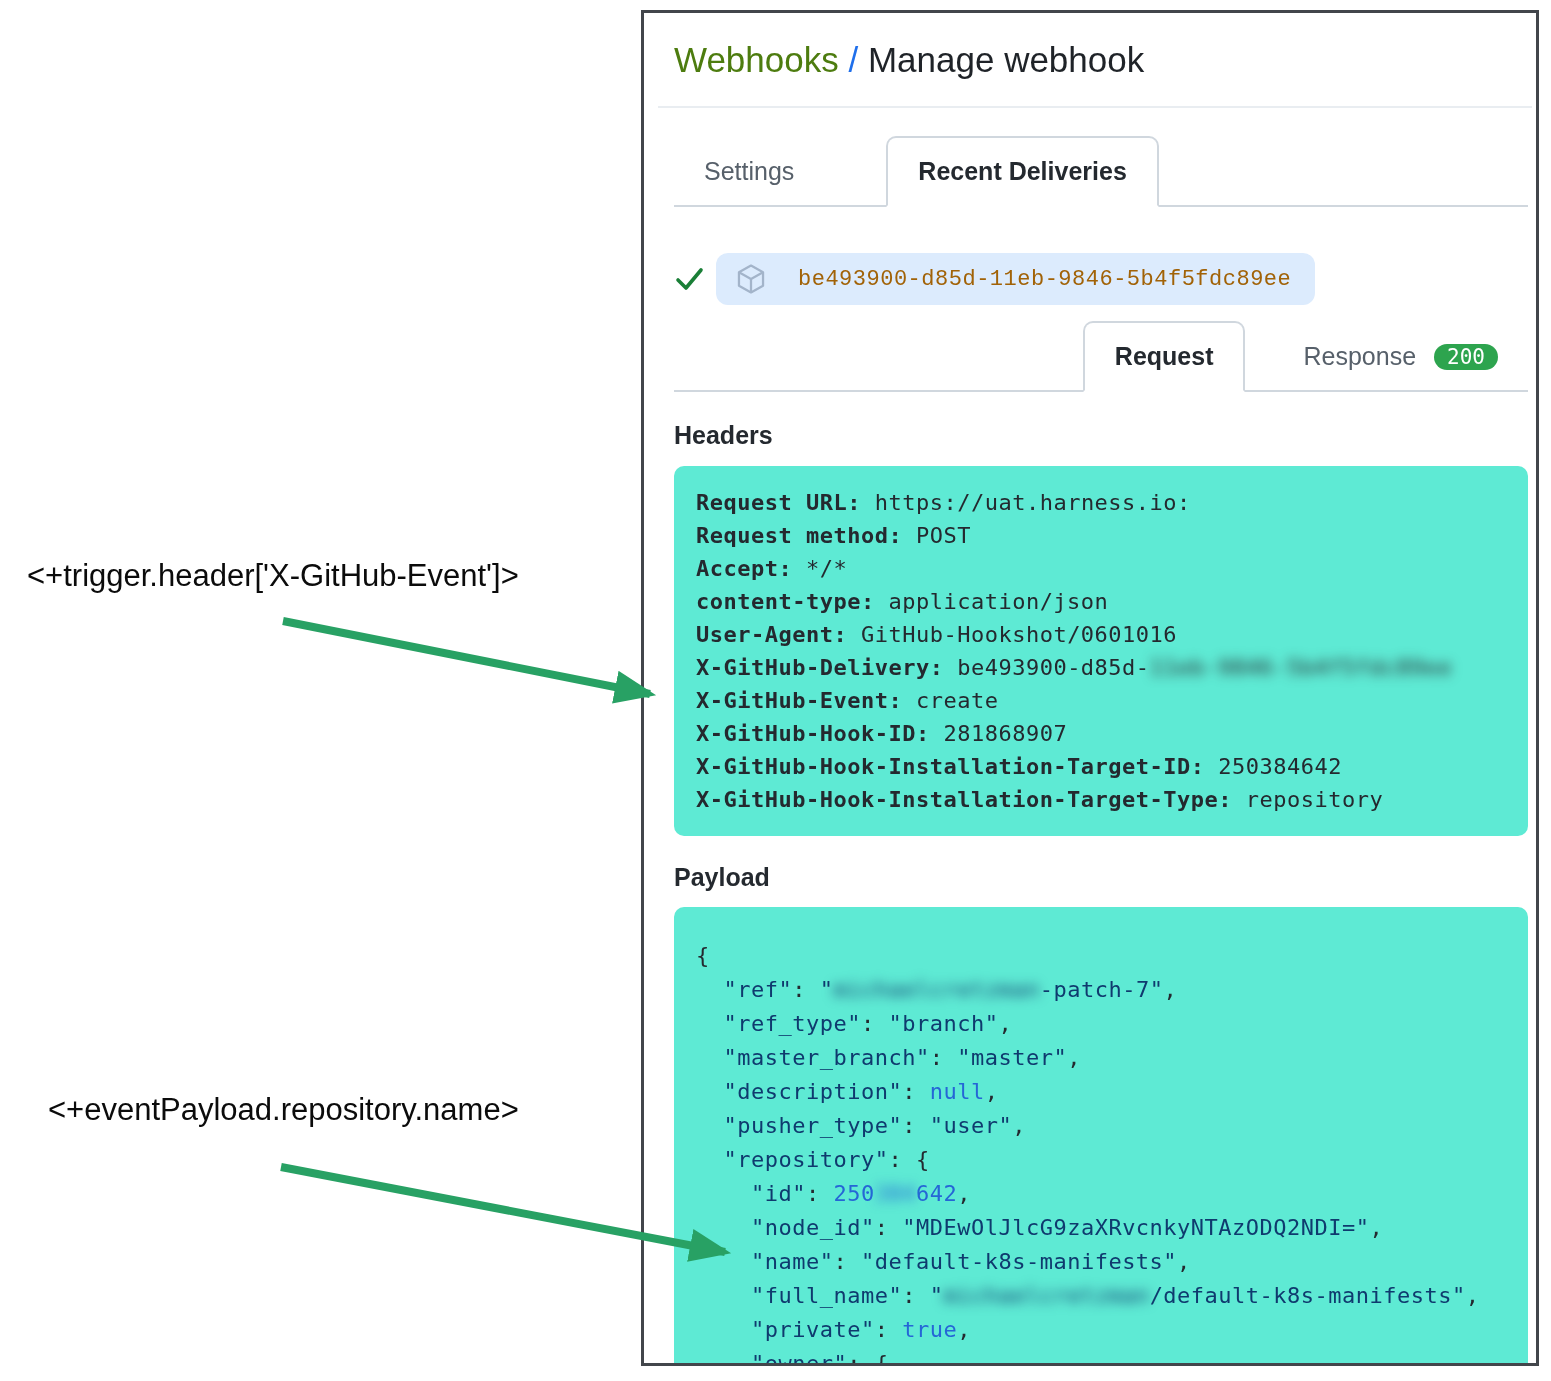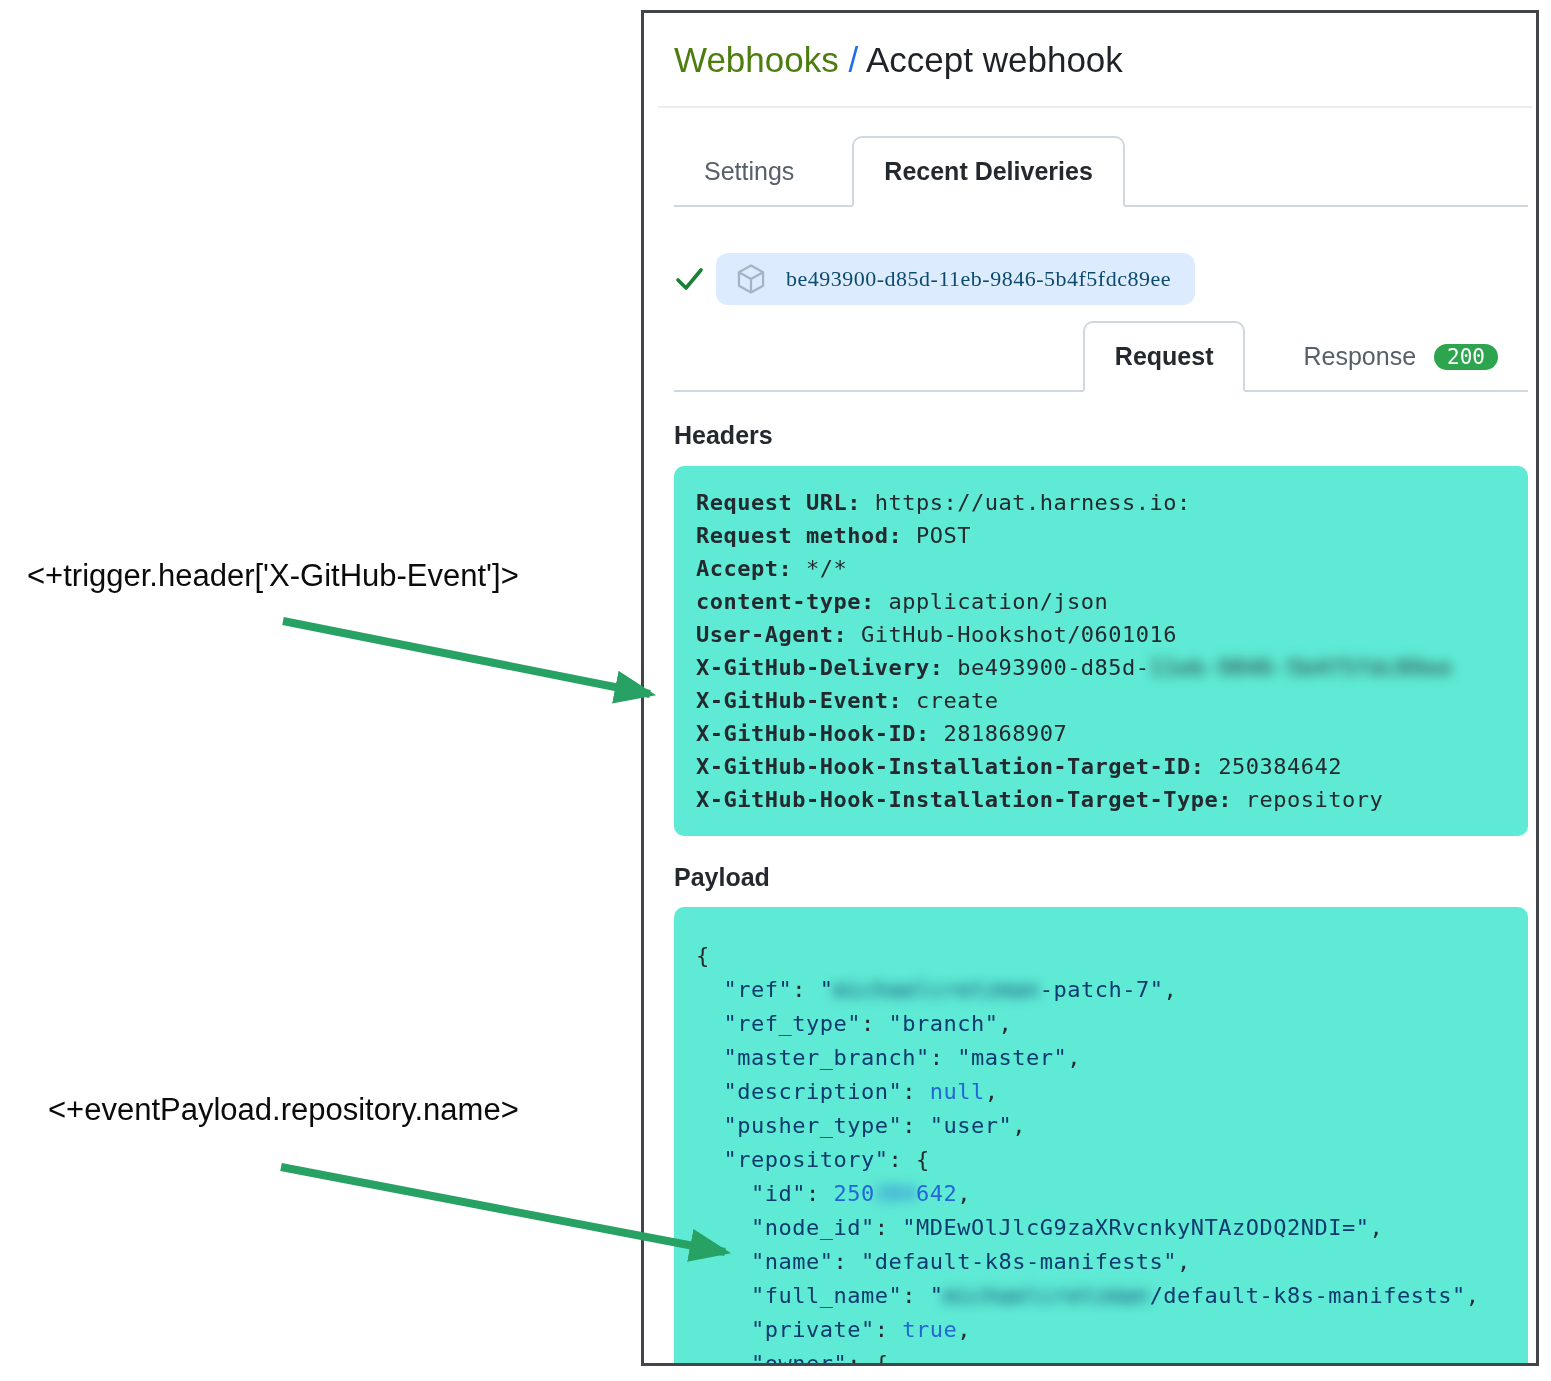--- a/index.html
+++ b/index.html
@@ -31,39 +31,39 @@
   
   .tabnav{display:flex;align-items:flex-end;border-bottom:2px solid #d0d7de;gap:28px;}
   .tabnav1{margin-top:28px;}
   .tabnav2{margin-top:16px;justify-content:flex-end;}
   .tab{
     font-size:25px;line-height:27px;padding:20px 30px;color:#57606a;cursor:pointer;
     white-space:nowrap;
   }
   .tab.active{
     background:#fff;border:2px solid #d0d7de;border-bottom:2px solid #fff;
-    margin-bottom:-2px;border-radius:10px 10px 0 0;color:#24292f;font-weight:700;
+    margin-bottom:-2px;border-radius:10px 10px 0 0;color:#24292f;font-weight:700;margin-left:34px;
   }
   .tab .badge{
     display:inline-block;background:#2da44e;color:#fff;
     font-family:"DejaVu Sans Mono",monospace;font-size:21px;line-height:24px;
     padding:1px 13px;border-radius:14px;margin-left:18px;vertical-align:1px;
   }
 
   
   .delivery-row{margin-top:46px;display:flex;align-items:center;}
   .check-icon{width:30px;height:30px;flex:0 0 auto;}
   .delivery-pill{
     margin-left:12px;display:flex;align-items:center;
     background:#dcebfd;border-radius:12px;padding:9px 24px 9px 18px;cursor:pointer;
   }
   .package-icon{width:34px;height:34px;flex:0 0 auto;}
   .delivery-guid{
-    margin-left:18px;font-family:Liberation Serif, serif;font-size:22px;
-    letter-spacing:0.5px;color:#0c4a6e;white-space:nowrap;
+    margin-left:30px;font-family:Liberation Mono, monospace;font-size:22px;
+    letter-spacing:0.5px;color:#a16207;white-space:nowrap;
   }
 
   .section-title{margin-top:28px;font-size:25px;font-weight:700;color:#24292f;line-height:30px;}
   .section-title.payload{margin-top:26px;}
 
   .codeblock{
     margin-top:16px;background:#5eead4;border-radius:10px;
     font-family:"DejaVu Sans Mono",monospace;font-size:22px;letter-spacing:0.5px;
     color:#24292f;white-space:pre;
   }
@@ -90,21 +90,21 @@
     </marker>
   </defs>
   <line x1="283" y1="621" x2="650" y2="694" stroke="#28a164" stroke-width="8" marker-end="url(#ah)"></line>
   <line x1="281" y1="1167" x2="725" y2="1252" stroke="#28a164" stroke-width="8" marker-end="url(#ah)"></line>
 </svg>
 
 <div class="panel">
   <div class="content">
 
     <h1 class="breadcrumb">
-      <a class="crumb-link">Webhooks</a><span class="crumb-sep"> / </span><span>Accept webhook</span>
+      <a class="crumb-link">Webhooks</a><span class="crumb-sep"> / </span><span>Manage webhook</span>
     </h1>
 
     <div class="title-divider"></div>
 
     <div class="tabnav tabnav1">
       <div class="tab">Settings</div>
       <div class="tab active">Recent Deliveries</div>
     </div>
 
     <div class="delivery-row">

